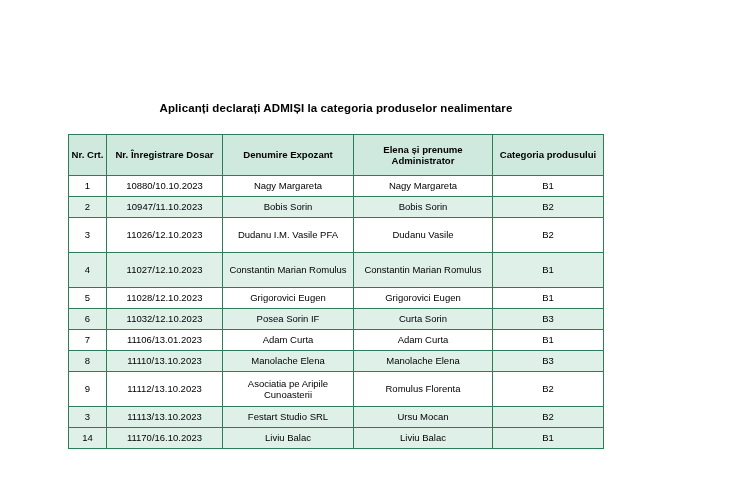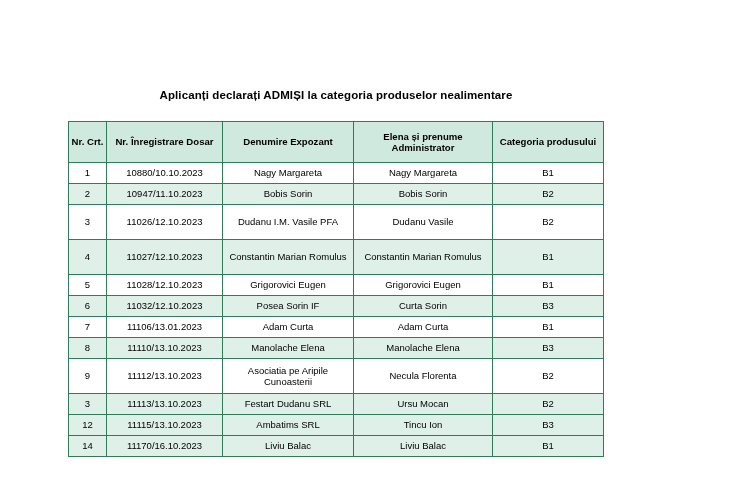--- a/index.html
+++ b/index.html
@@ -12,21 +12,21 @@
     height: 500px;
     overflow: hidden;
     font-family: "Liberation Sans", sans-serif;
     color: #000000;
   }
   .page {
     position: relative;
     width: 672px;
     height: 500px;
     box-sizing: border-box;
-    padding: 3px 58px;
+    padding: 16px 58px;
   }
   .doc-title {
     margin: 0;
     padding-top: 86px;
     text-align: center;
     font-size: 11.5px;
     font-weight: bold;
     letter-spacing: 0.1px;
     color: #000;
   }
@@ -147,36 +147,29 @@
           <td class="short">8</td>
           <td class="short">11110/13.10.2023</td>
           <td class="short">Manolache Elena</td>
           <td class="short">Manolache Elena</td>
           <td class="short">B3</td>
         </tr>
         <tr class="odd">
           <td class="tall">9</td>
           <td class="tall">11112/13.10.2023</td>
           <td class="tall">Asociatia pe Aripile Cunoasterii</td>
-          <td class="tall">Necula Florenta</td>
+          <td class="tall">Romulus Florenta</td>
           <td class="tall">B2</td>
         </tr>
         <tr class="even">
           <td class="short">3</td>
           <td class="short">11113/13.10.2023</td>
-          <td class="short">Festart Dudanu SRL</td>
+          <td class="short">Festart Studio SRL</td>
           <td class="short">Ursu Mocan</td>
           <td class="short">B2</td>
-        </tr>
-        <tr class="even">
-          <td class="short">12</td>
-          <td class="short">11115/13.10.2023</td>
-          <td class="short">Ambatims SRL</td>
-          <td class="short">Tincu Ion</td>
-          <td class="short">B3</td>
         </tr>
         <tr class="even">
           <td class="short">14</td>
           <td class="short">11170/16.10.2023</td>
           <td class="short">Liviu Balac</td>
           <td class="short">Liviu Balac</td>
           <td class="short">B1</td>
         </tr>
       </tbody>
   </table>

